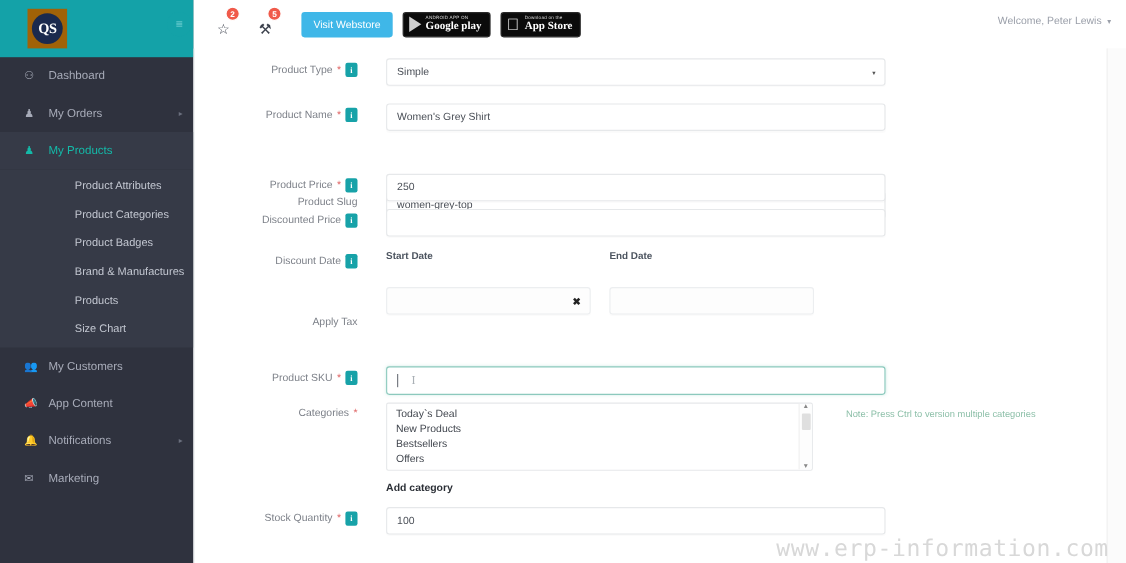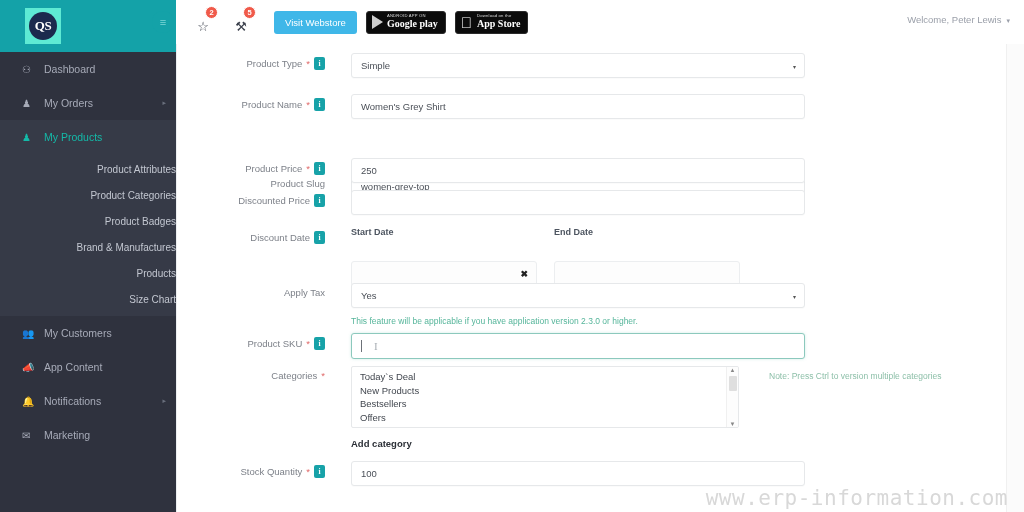--- a/index.html
+++ b/index.html
@@ -21,21 +21,21 @@
     width: 176px; height: 512px;
     background: #2f323e;
   }
   #brand {
     height: 52px; width: 176px;
     background: #14a2a8;
     display: flex; align-items: center;
   }
   #logo-box {
     width: 36px; height: 36px;
-    background: #5eead4;
+    background: #a16207;
     margin-left: 25px;
     display: flex; align-items: center; justify-content: center;
   }
   #logo-circle {
     width: 28px; height: 28px; border-radius: 50%;
     background: #1b2a4e;
     color: #ffffff;
     font-size: 13px; font-weight: bold;
     letter-spacing: -0.5px;
     display: flex; align-items: center; justify-content: center;
@@ -55,21 +55,21 @@
     width: 15px; display: inline-flex; justify-content: flex-start;
     font-size: 10px; margin-right: 7px;
   }
   .nav-item.active .nav-ico { color: #14b9a8; }
   .nav-item .chev {
     position: absolute; right: 10px; font-size: 7px; color: #6a6f7d;
   }
   #submenu { background: #363a47; padding: 2px 0 4px 0; }
   .sub-item {
     height: 26px; display: flex; align-items: center;
-    padding-left: 32px; color: #c3c7d1; font-size: 10px; justify-content: flex-end;
+    padding-left: 68px; color: #c3c7d1; font-size: 10px;
   }
 
   
   #topbar {
     position: absolute; left: 176px; top: 0;
     width: 848px; height: 44px;
     background: #ffffff;
     display: flex; align-items: center;
   }
   #hamburger {
@@ -424,27 +424,20 @@
         <div>
           <div class="datecol-label">End Date</div>
           <div class="dateinp"></div>
         </div>
       </div>
     </div>
 
     <div class="row" style="left:24px; top:239px;">
       <div class="lbl">
         <span>Apply Tax</span>
-      </div>
-      <div class="fieldwrap">
-        <div class="inp sel">
-          <span>Yes</span>
-          <span class="arrow">▾</span>
-        </div>
-        <div class="helper" style="margin-top:8px;">This feature will be applicable if you have application version 2.3.0 or higher.</div>
       </div>
     </div>
 
     <div class="row" style="left:24px; top:289px;">
       <div class="lbl">
         <span>Product SKU</span>
           <span class="req">*</span>
         <span class="iico">i</span>
       </div>
       <div class="fieldwrap">

